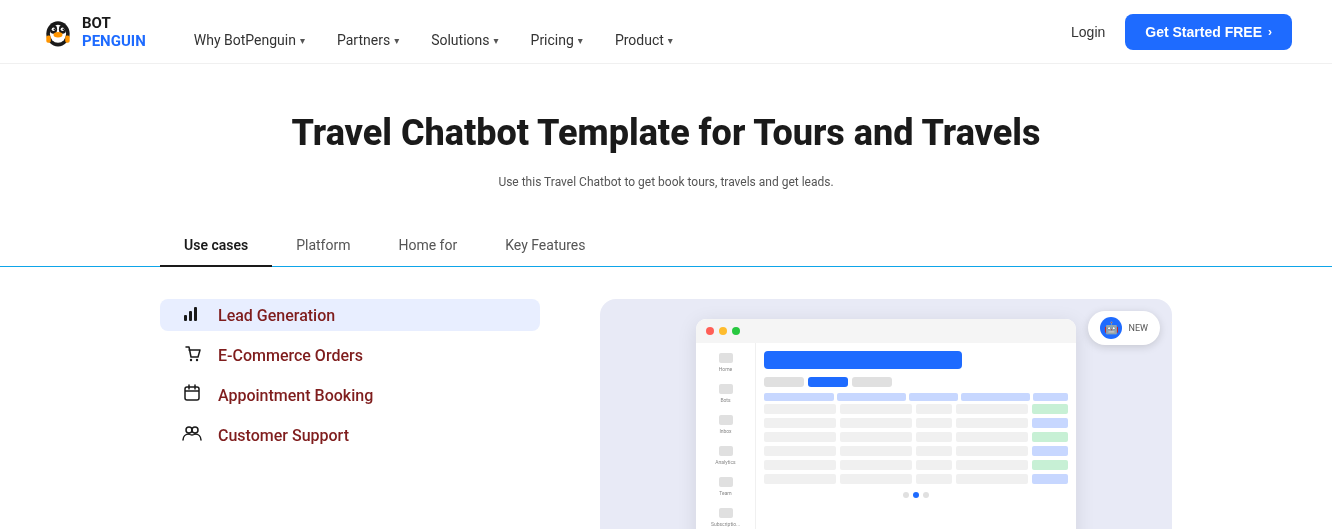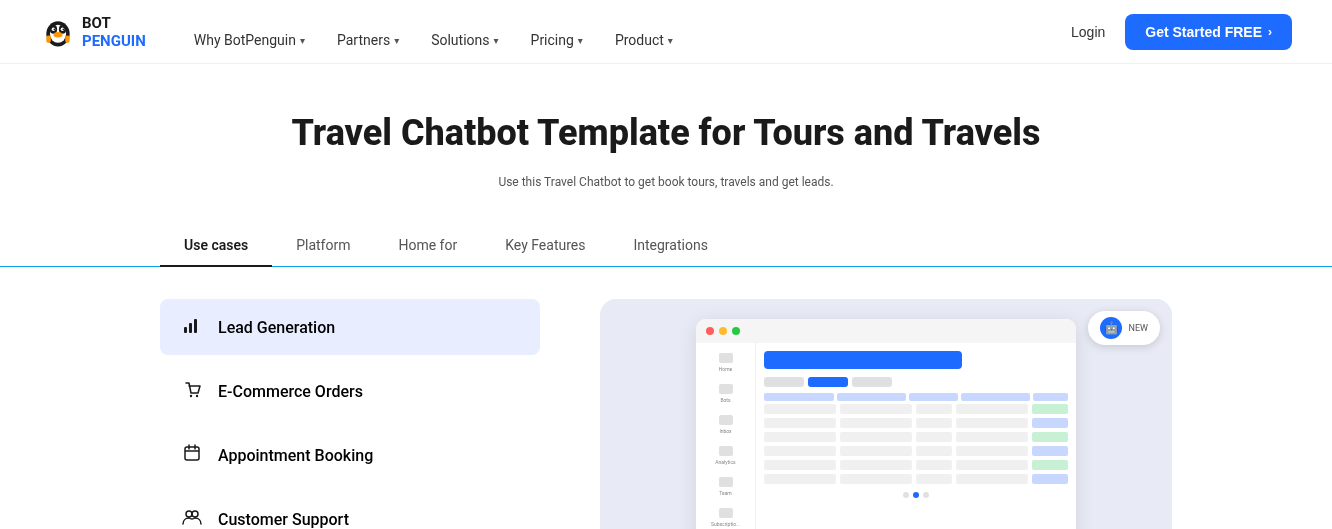--- a/index.html
+++ b/index.html
@@ -143,26 +143,26 @@
       display: flex;
       flex-direction: column;
       gap: 8px;
       min-width: 380px;
       max-width: 420px;
     }
     .use-case-item {
       display: flex;
       align-items: center;
       gap: 14px;
-      padding: 16px 20px;
+      padding: 4px 20px;
       border-radius: 8px;
       cursor: pointer;
       font-size: 16px;
       font-weight: 500;
-      color: #000000;
+      color: #7f1d1d;
     }
     .use-case-item.active {
       background: #e8eeff;
     }
     .use-case-item .icon {
       font-size: 18px;
       width: 24px;
       text-align: center;
     }
 
@@ -336,21 +336,20 @@
   <h1 class="hero-title">Travel Chatbot Template for Tours and Travels</h1>
   <p class="hero-subtitle">Use this Travel Chatbot to get book tours, travels and get leads.</p>
 </section>
 
 <div class="tabs-container">
   <div class="tabs">
     <div class="tab active">Use cases</div>
     <div class="tab">Platform</div>
     <div class="tab">Home for</div>
     <div class="tab">Key Features</div>
-    <div class="tab">Integrations</div>
   </div>
 </div>
 
 <div class="content-area">
 
   <div class="use-cases-list">
 
     <div class="use-case-item active">
       <span class="icon">
         <svg width="20" height="20" viewBox="0 0 20 20" fill="none" xmlns="http://www.w3.org/2000/svg">

